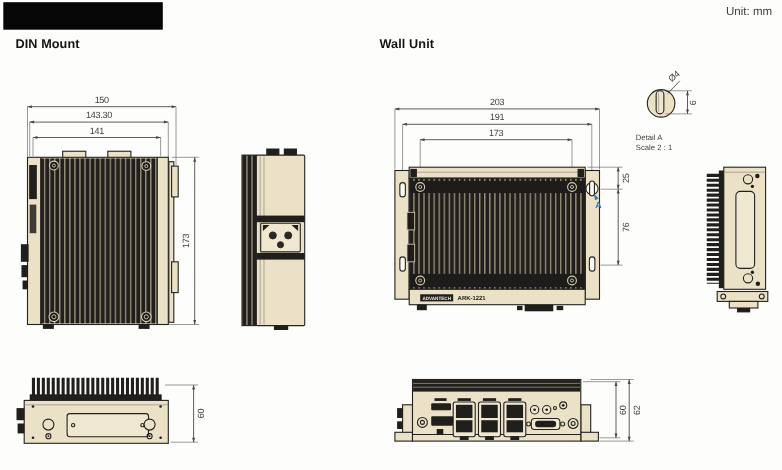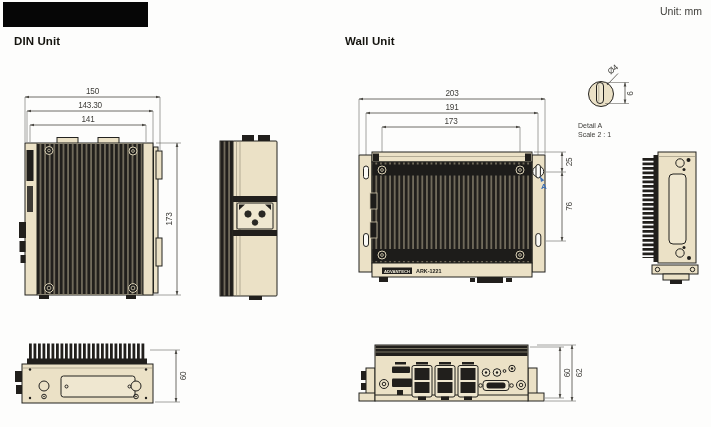--- a/index.html
+++ b/index.html
@@ -24,21 +24,21 @@
   .dark{fill:#211f1c;}
   .whitefill{fill:#fbfaf6;}
 </style>
 </head>
 <body>
 
 <div id="stage">
 
   <div class="redact"></div>
   <div class="unit">Unit: mm</div>
-  <div class="hdg" id="hdg-din">DIN Unit</div>
+  <div class="hdg" id="hdg-din">DIN Mount</div>
   <div class="hdg" id="hdg-wall">Wall Unit</div>
 
   <svg width="711" height="427" viewBox="0 0 711 427">
     <defs>
       <pattern id="finsV" width="4.6" height="8" patternUnits="userSpaceOnUse">
         <rect width="4.6" height="8" fill="#211f1c"></rect>
         <rect x="3.1" width="1.2" height="8" fill="#99917b"></rect>
       </pattern>
       <marker id="ar" viewBox="0 0 10 10" refX="10" refY="5" markerWidth="6.5" markerHeight="5" orient="auto-start-reverse">
         <path d="M0,1.6 L10,5 L0,8.4 z" fill="#4a4843"></path>

